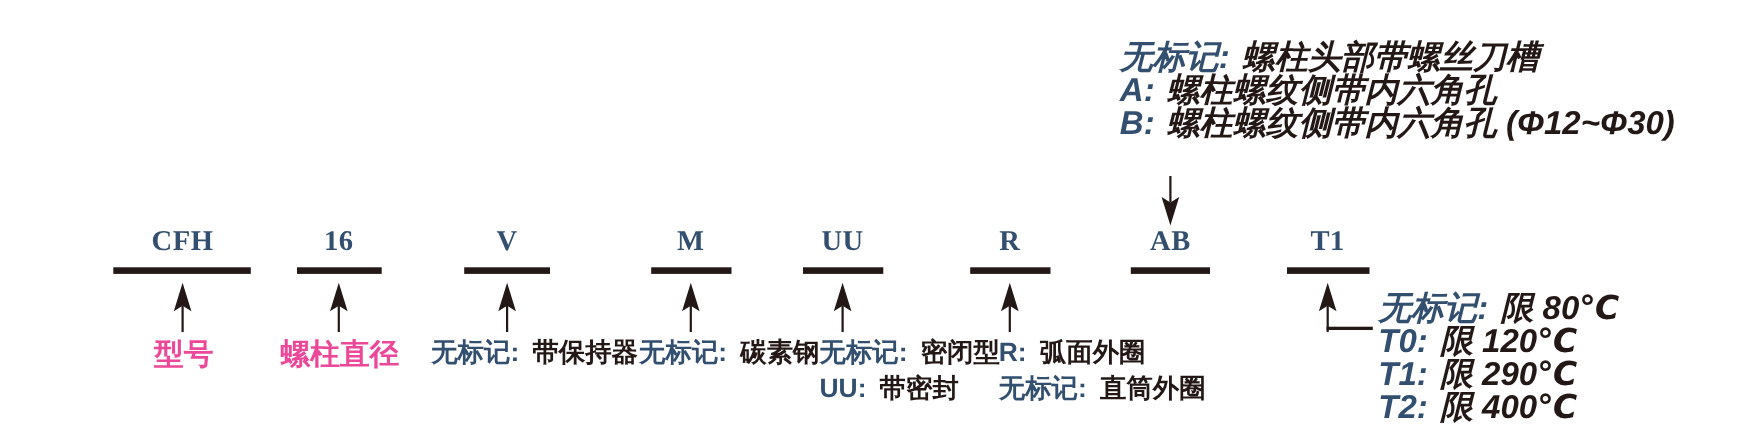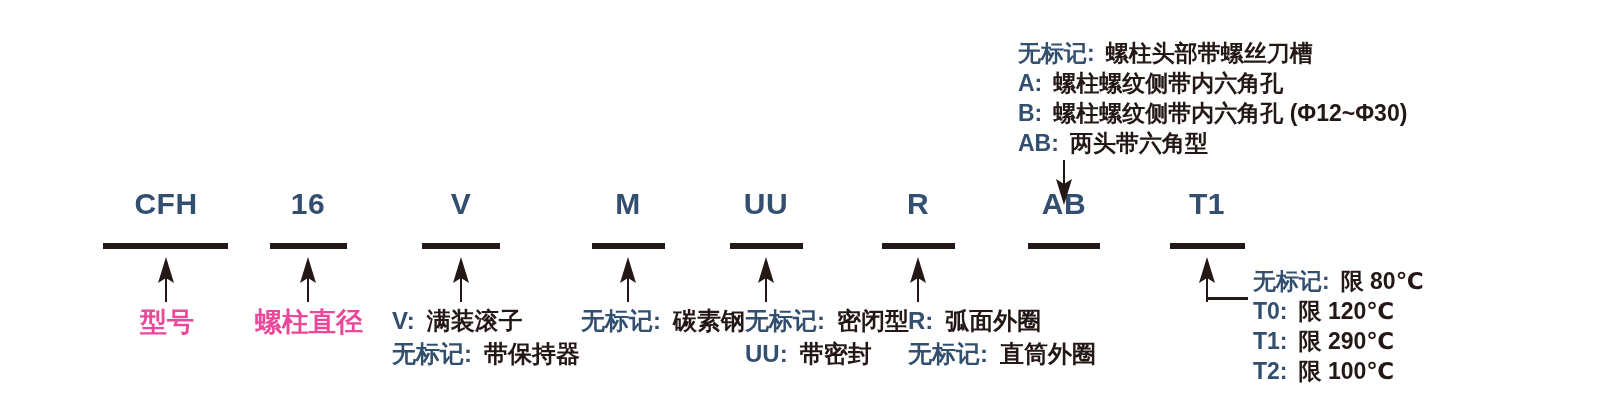--- a/index.html
+++ b/index.html
@@ -2,42 +2,42 @@
 <html><head>
 <meta charset="utf-8">
 <style>
   html,body { margin:0; padding:0; background:#fff; }
   .canvas {
     position:relative; width:1600px; height:400px; background:#ffffff;
     font-family:"Liberation Sans","DejaVu Sans",sans-serif; overflow:hidden;
   }
   
   .code {
-    position:absolute; top:188px; transform:translateX(-50%);
-    color:#334F70; font-size:30px; font-weight:bold; line-height:32px;
-    white-space:nowrap; letter-spacing:0.5px;
+    position:absolute; top:203px; transform:translateX(-50%);
+    color:#334F70; font-size:26px; font-weight:bold; line-height:32px;
+    white-space:nowrap; letter-spacing:0.5px;font-family:Liberation Serif, serif;
   }
   
   .bar { position:absolute; top:243px; height:6px; background:#231815; }
   
   .arr { position:absolute; transform:translateX(-50%); }
   
   .lbl-single {
     position:absolute; top:308px; transform:translateX(-50%);
     color:#ec4899; font-size:27px; font-weight:bold; white-space:nowrap; line-height:28px;
   }
   
   .lbl-block {
     position:absolute; top:304px; font-size:24px; font-weight:bold;
     white-space:nowrap; line-height:33px;
   }
   .k { color:#334F70; margin-right:12px; }
   .d { color:#231815; }
   
-  .note { position:absolute; font-size:23px; font-weight:bold; line-height:30px; white-space:nowrap; }
+  .note { position:absolute; font-size:30px; font-weight:bold; line-height:30px; white-space:nowrap;font-style:italic; }
   .note .k { margin-right:11px; }
   
   .elbow { position:absolute; background:#231815; }
 </style>
 </head>
 <body>
 
 <div class="canvas">
 
   <div class="code" style="left:166px">CFH</div>
@@ -92,42 +92,40 @@
       <polygon points="9,1 17,27 9,22 1,27" fill="#231815"></polygon>
       <rect x="8" y="22" width="2" height="24" fill="#231815"></rect>
     </svg>
 
   <div class="elbow" style="left:1206px;top:297px;width:42px;height:3px"></div>
 
   <div class="lbl-single" style="left:167px">型号</div>
   <div class="lbl-single" style="left:309px">螺柱直径</div>
 
   <div class="lbl-block" style="left:392px">
-    <div><span class="k">V:</span><span class="d">满装滚子</span></div>
     <div><span class="k">无标记:</span><span class="d">带保持器</span></div>
   </div>
   <div class="lbl-block" style="left:581px">
     <div><span class="k">无标记:</span><span class="d">碳素钢</span></div>
   </div>
   <div class="lbl-block" style="left:745px">
     <div><span class="k">无标记:</span><span class="d">密闭型</span></div>
     <div><span class="k">UU:</span><span class="d">带密封</span></div>
   </div>
   <div class="lbl-block" style="left:908px">
     <div><span class="k">R:</span><span class="d">弧面外圈</span></div>
     <div><span class="k">无标记:</span><span class="d">直筒外圈</span></div>
   </div>
 
   <div class="note" style="left:1018px;top:38px">
     <div><span class="k">无标记:</span><span class="d">螺柱头部带螺丝刀槽</span></div>
     <div><span class="k">A:</span><span class="d">螺柱螺纹侧带内六角孔</span></div>
     <div><span class="k">B:</span><span class="d">螺柱螺纹侧带内六角孔 (Φ12~Φ30)</span></div>
-    <div><span class="k">AB:</span><span class="d">两头带六角型</span></div>
   </div>
 
   <div class="note" style="left:1253px;top:266px">
     <div><span class="k">无标记:</span><span class="d">限 80℃</span></div>
     <div><span class="k">T0:</span><span class="d">限 120℃</span></div>
     <div><span class="k">T1:</span><span class="d">限 290℃</span></div>
-    <div><span class="k">T2:</span><span class="d">限 100℃</span></div>
+    <div><span class="k">T2:</span><span class="d">限 400℃</span></div>
   </div>
 
 </div>
 
 </body></html>

